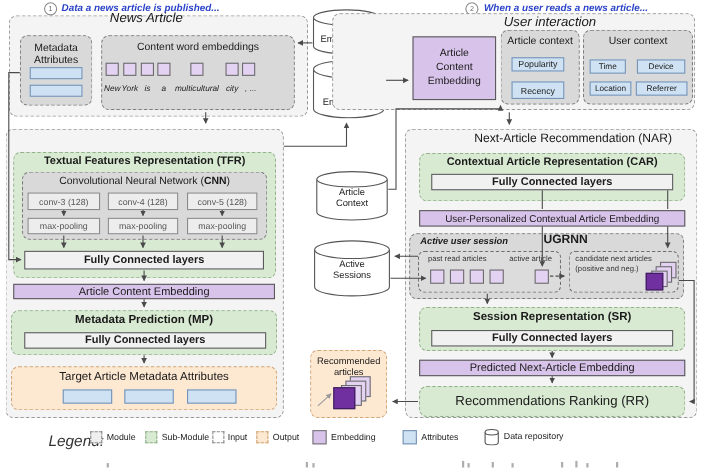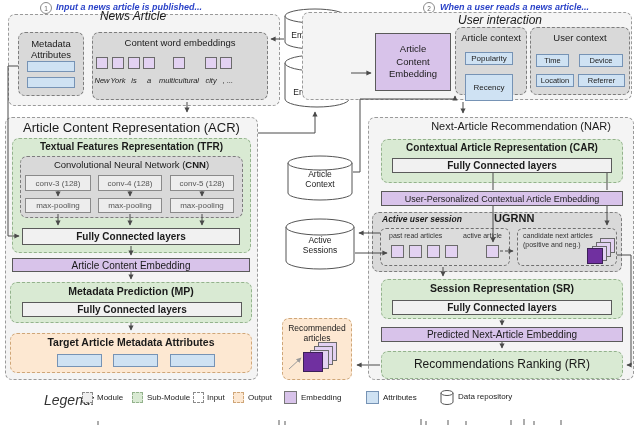--- a/index.html
+++ b/index.html
@@ -38,21 +38,21 @@
   .capmark{position:absolute;width:2px;background:#8a8a8a;opacity:.7}
 </style>
 </head>
 <body>
 
 <div class="canvas">
 
   <div class="badge" style="left:40px;top:2px">
       <span>1</span>
     </div>
-  <div class="abs blue-head" style="left:56px;top:2px">Input a news article is published...</div>
+  <div class="abs blue-head" style="left:56px;top:2px">Data a news article is published...</div>
   <div class="badge" style="left:423px;top:2px">
       <span>2</span>
     </div>
   <div class="abs blue-head" style="left:440px;top:2px">When a user reads a news article...</div>
 
   <div class="abs dashed module" style="left:8px;top:14px;width:272px;height:92px"></div>
   <div class="abs italic-title" style="left:73px;top:9px;width:120px">News Article</div>
   <div class="abs dashed greybox" style="left:18px;top:32px;width:66px;height:64px">
     <div style="font-size:9.5px;text-align:center;margin-top:5px;line-height:1.2">Metadata Attributes</div>
   </div>
@@ -113,31 +113,30 @@
 
   <div class="abs dashed module" style="left:302px;top:12px;width:330px;height:88px"></div>
   <div class="abs italic-title" style="left:440px;top:13px;width:120px">User interaction</div>
   <div class="abs bar purplebar" style="left:375px;top:33px;width:76px;height:58px;font-size:9.5px;line-height:1.3;white-space:pre-line">Article
 Content
 Embedding</div>
   <div class="abs dashed greybox" style="left:455px;top:27px;width:72px;height:68px">
     <div class="small-title" style="margin-top:4px;font-weight:normal;font-size:9.5px">Article context</div>
   </div>
   <div class="bluebox" style="left:465px;top:52px;width:48px;height:13px">Popularity</div>
-  <div class="bluebox" style="left:465px;top:74px;width:48px;height:27px">Recency</div>
+  <div class="bluebox" style="left:465px;top:74px;width:48px;height:16px">Recency</div>
   <div class="abs dashed greybox" style="left:530px;top:27px;width:100px;height:68px">
     <div class="small-title" style="margin-top:4px;font-weight:normal;font-size:9.5px">User context</div>
   </div>
   <div class="bluebox" style="left:536px;top:54px;width:33px;height:13px;font-size:7.5px">Time</div>
   <div class="bluebox" style="left:579px;top:54px;width:44px;height:13px;font-size:7.5px">Device</div>
   <div class="bluebox" style="left:536px;top:74px;width:38px;height:13px;font-size:7.5px">Location</div>
   <div class="bluebox" style="left:578px;top:74px;width:47px;height:13px;font-size:7.5px">Referrer</div>
 
   <div class="abs dashed module" style="left:5px;top:117px;width:253px;height:263px"></div>
-  <div class="abs title-xl" style="left:8px;top:120px;width:247px">Article Content Representation (ACR)</div>
 
   <div class="abs dashed greenbox" style="left:12px;top:138px;width:239px;height:115px"></div>
   <div class="abs sub-title" style="left:12px;top:141px;width:239px;font-size:10px">Textual Features Representation (TFR)</div>
 
   <div class="abs dashed greybox" style="left:20px;top:156px;width:223px;height:62px"></div>
   <div class="abs" style="left:20px;top:159px;width:223px;text-align:center;font-size:9.5px"><span>Convolutional Neural Network (</span><b>CNN</b><span>)</span></div>
 
   <div class="convbox" style="left:25px;top:175px;width:66px;height:16px">conv-3 (128)</div>
   <div class="convbox" style="left:98px;top:175px;width:64px;height:16px">conv-4 (128)</div>
   <div class="convbox" style="left:170px;top:175px;width:64px;height:16px">conv-5 (128)</div>
@@ -147,21 +146,21 @@
 
   <div class="abs bar lightbar fc-text" style="left:22px;top:228px;width:218px;height:17px">Fully Connected layers</div>
 
   <div class="abs bar purplebar" style="left:12px;top:258px;width:238px;height:14px;font-size:10px">Article Content Embedding</div>
 
   <div class="abs dashed greenbox" style="left:10px;top:282px;width:242px;height:41px"></div>
   <div class="abs sub-title" style="left:10px;top:285px;width:242px">Metadata Prediction (MP)</div>
   <div class="abs bar lightbar fc-text" style="left:22px;top:302px;width:220px;height:15px">Fully Connected layers</div>
 
   <div class="abs dashed orangebox" style="left:10px;top:333px;width:242px;height:40px"></div>
-  <div class="abs sub-title" style="left:10px;top:336px;width:242px;font-weight:700">Target Article Metadata Attributes</div>
+  <div class="abs sub-title" style="left:10px;top:336px;width:242px;font-weight:400">Target Article Metadata Attributes</div>
   <div class="bluebox" style="left:57px;top:354px;width:45px;height:13px"></div>
   <div class="bluebox" style="left:113px;top:354px;width:45px;height:13px"></div>
   <div class="bluebox" style="left:170px;top:354px;width:45px;height:13px"></div>
 
   <div class="abs dashed module" style="left:368px;top:117px;width:266px;height:263px"></div>
   <div class="abs title-xl" style="left:388px;top:120px;width:266px;font-size:11px">Next-Article Recommendation (NAR)</div>
 
   <div class="abs dashed greenbox" style="left:381px;top:139px;width:242px;height:44px"></div>
   <div class="abs sub-title" style="left:381px;top:142px;width:242px;font-size:10px">Contextual Article Representation (CAR)</div>
   <div class="abs bar lightbar fc-text" style="left:392px;top:158px;width:220px;height:15px">Fully Connected layers</div>

